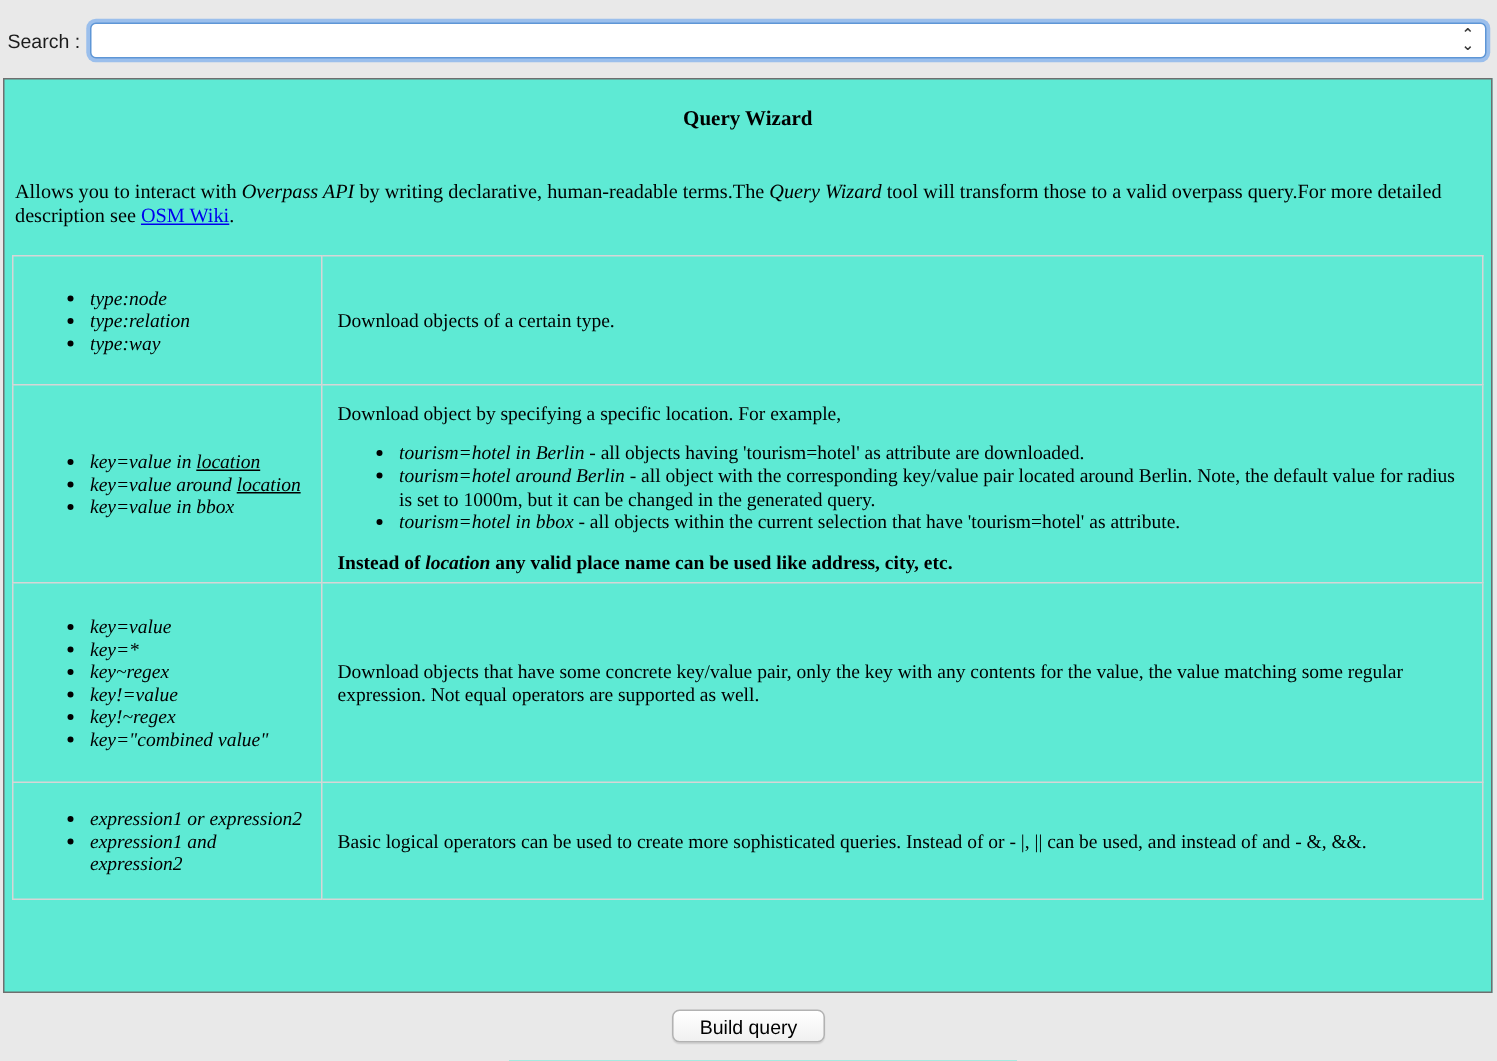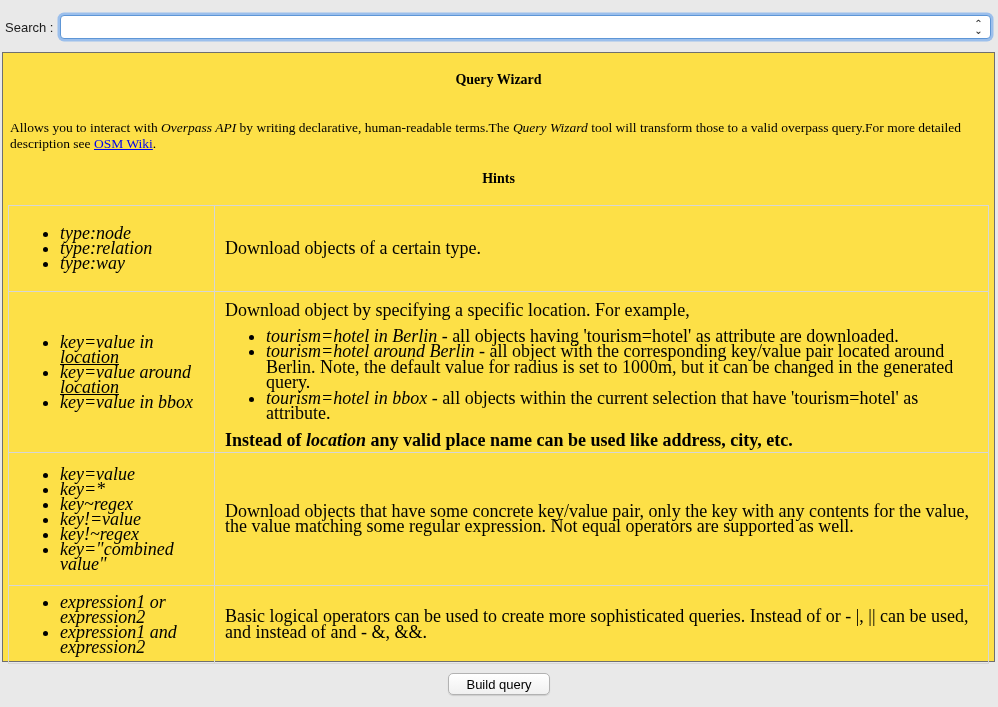--- a/index.html
+++ b/index.html
@@ -41,34 +41,34 @@
   }
   .chev {
     font-family: "DejaVu Sans", sans-serif;
     font-size: 10px; line-height: 7px; font-weight: bold;
   }
 
   
   .panel {
     margin: 2px 3px 0 2px;
     height: 610px;
-    background: #fde047;
+    background: #5eead4;
     border: 1px solid #6f6f6f;
     padding: 0 5px;
     font-size: 13.5px;
   }
   .panel-title { text-align: center; font-weight: bold; font-size: 14px; padding-top: 19px; line-height: 15px; }
   .panel-desc  { margin: 33px 2px 0 2px; line-height: 15.5px; }
   .it { font-style: italic; }
   .u  { text-decoration: underline; }
   a.link { color: #0000ee; text-decoration: underline; cursor: pointer; }
   .hints-title { text-align: center; font-weight: bold; font-size: 14px; margin-top: 20px; line-height: 15px; }
 
   
-  table.hint-table { border-collapse: collapse; width: 100%; margin-top: 19px; font-size: 18px; }
+  table.hint-table { border-collapse: collapse; width: 100%; margin-top: 19px; font-size: 13px; }
   table.hint-table td { border: 1px solid #d6d6d6; }
   td.cell-left { width: 206px; vertical-align: middle; }
   td.cell-right { vertical-align: middle; padding: 4px 12px 4px 10px; line-height: 15.5px; }
   td.cell-right.v-top { vertical-align: top; padding-top: 11px; }
   ul.terms {
     margin: 0; padding-left: 50px; width: 192px;
     font-style: italic; line-height: 15px;
   }
   ul.terms li { margin: 0; }
   ul.examples { margin: 10px 0 0 0; padding-left: 41px; line-height: 15.5px; }
@@ -107,21 +107,20 @@
       <span class="chev">⌄</span>
     </div>
   </div>
 </div>
 
 <div class="panel">
   <div class="panel-title">Query Wizard</div>
 
   <div class="panel-desc"><span>Allows you to interact with </span><span class="it">Overpass API</span><span> by writing declarative, human-readable terms.The </span><span class="it">Query Wizard</span><span> tool will transform those to a valid overpass query.For more detailed description see </span><a class="link">OSM Wiki</a><span>.</span></div>
 
-  <div class="hints-title">Hints</div>
 
   <table class="hint-table">
 
     <tbody>
         <tr style="height:86px;">
       <td class="cell-left">
         <ul class="terms">
           <li><span>type:node</span></li>
           <li><span>type:relation</span></li>
           <li><span>type:way</span></li>

